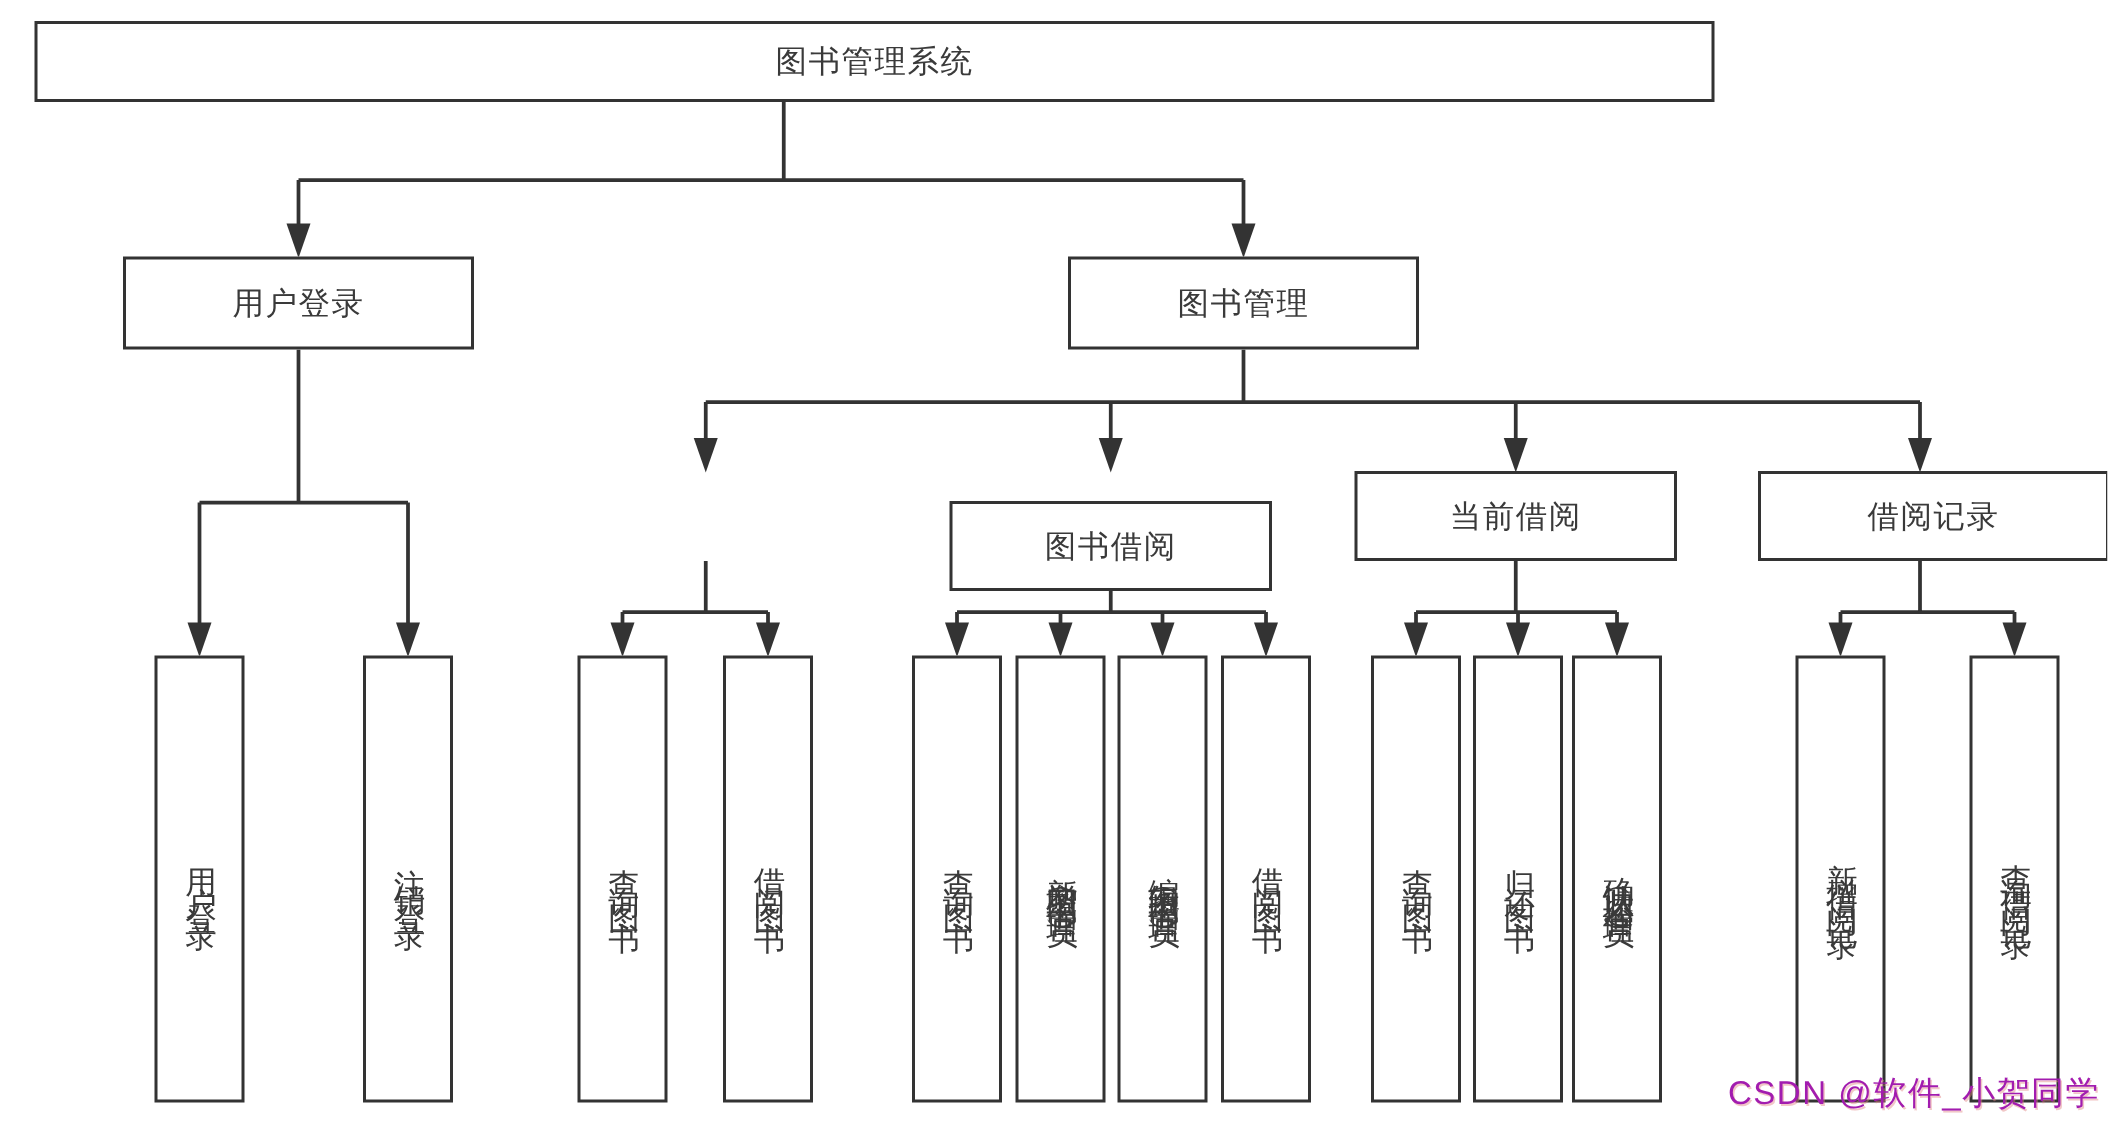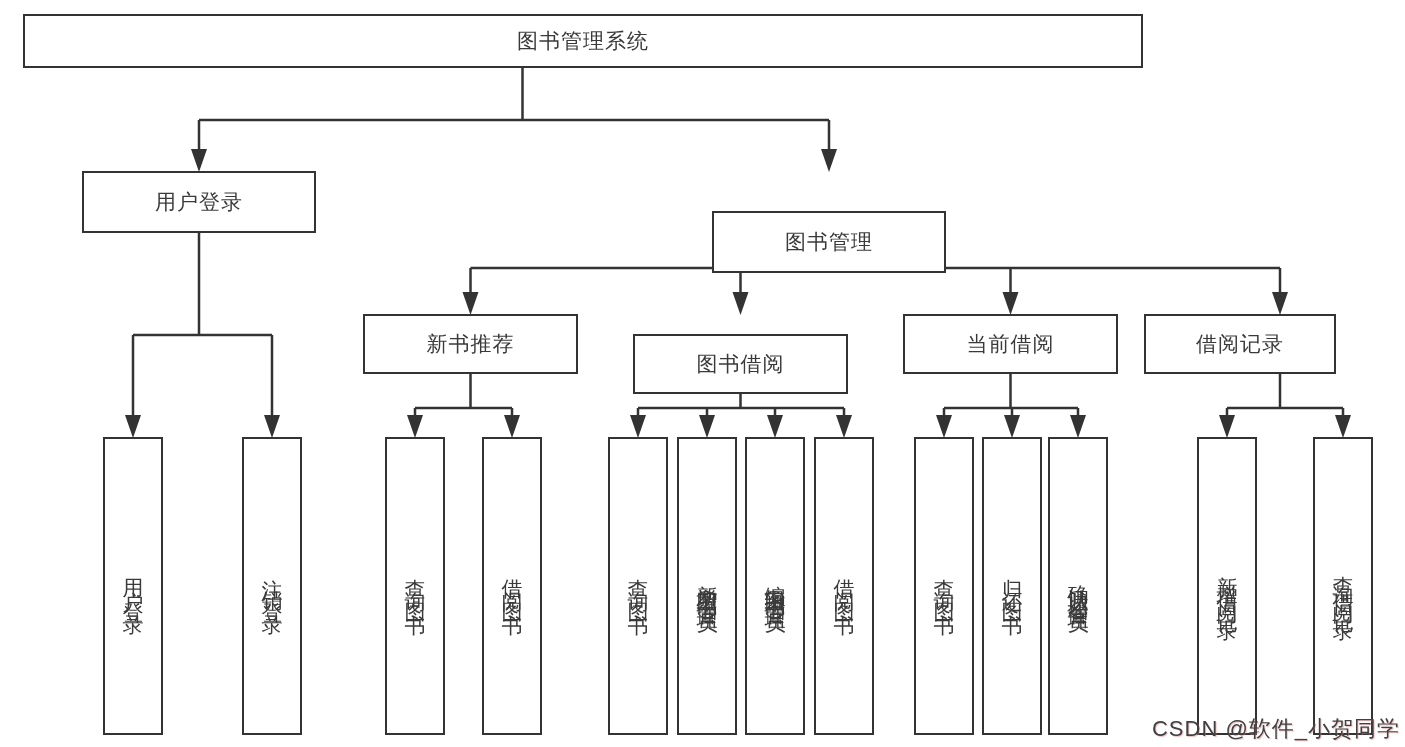--- a/index.html
+++ b/index.html
@@ -26,43 +26,43 @@
     top:437px;width:60px;height:298px;
     writing-mode:vertical-rl;
     text-orientation:mixed;
     letter-spacing:12px;
     white-space:normal;
   }
   .leaf.sp-med{letter-spacing:9px;}
   .leaf.sp-narrow{letter-spacing:4px;line-height:60px;}
   .pos-root{left:23px;top:14px;width:1120px;height:54px;}
   .pos-login{left:82px;top:171px;width:234px;height:62px;}
-  .pos-bookmgmt{left:712px;top:171px;width:234px;height:62px;margin-top:40px;}
+  .pos-bookmgmt{left:712px;top:171px;width:234px;height:62px;}
   .pos-newbook{left:363px;top:314px;width:215px;height:60px;}
   .pos-borrow{left:633px;top:314px;width:215px;height:60px;margin-top:20px;}
   .pos-current{left:903px;top:314px;width:215px;height:60px;}
-  .pos-records{left:1144px;top:314px;width:192px;height:60px;}
+  .pos-records{left:1172px;top:314px;width:234px;height:60px;}
   .pos-user-login{left:103px;}
   .pos-logout{left:242px;}
   .pos-nb-query{left:385px;}
   .pos-nb-borrow{left:482px;}
   .pos-bb-query{left:608px;}
   .pos-bb-add{left:677px;}
   .pos-bb-edit{left:745px;}
   .pos-bb-borrow{left:814px;}
   .pos-cb-query{left:914px;}
   .pos-cb-return{left:982px;}
   .pos-cb-confirm{left:1048px;}
   .pos-br-add{left:1197px;}
   .pos-br-query{left:1313px;}
   .watermark{
     position:absolute;
     right:5px;bottom:3px;
     font-size:22px;
-    color:#404040;
+    color:#a21caf;
     letter-spacing:1px;
     text-shadow:1px 1px 0 rgba(224,130,130,0.45);
     z-index:5;
     white-space:nowrap;
   }
 </style>
 </head>
 <body>
 
 <div class="canvas">
@@ -104,21 +104,20 @@
       <polygon points="1219,415 1235,415 1227,438"></polygon>
       <polygon points="1335,415 1351,415 1343,438"></polygon>
     </g>
   </svg>
 
   <div class="box pos-root">图书管理系统</div>
 
   <div class="box pos-login">用户登录</div>
   <div class="box pos-bookmgmt">图书管理</div>
 
-  <div class="box pos-newbook">新书推荐</div>
   <div class="box pos-borrow">图书借阅</div>
   <div class="box pos-current">当前借阅</div>
   <div class="box pos-records">借阅记录</div>
 
   <div class="box leaf pos-user-login">用户登录</div>
   <div class="box leaf pos-logout">注销登录</div>
 
   <div class="box leaf pos-nb-query">查询图书</div>
   <div class="box leaf pos-nb-borrow">借阅图书</div>
 

